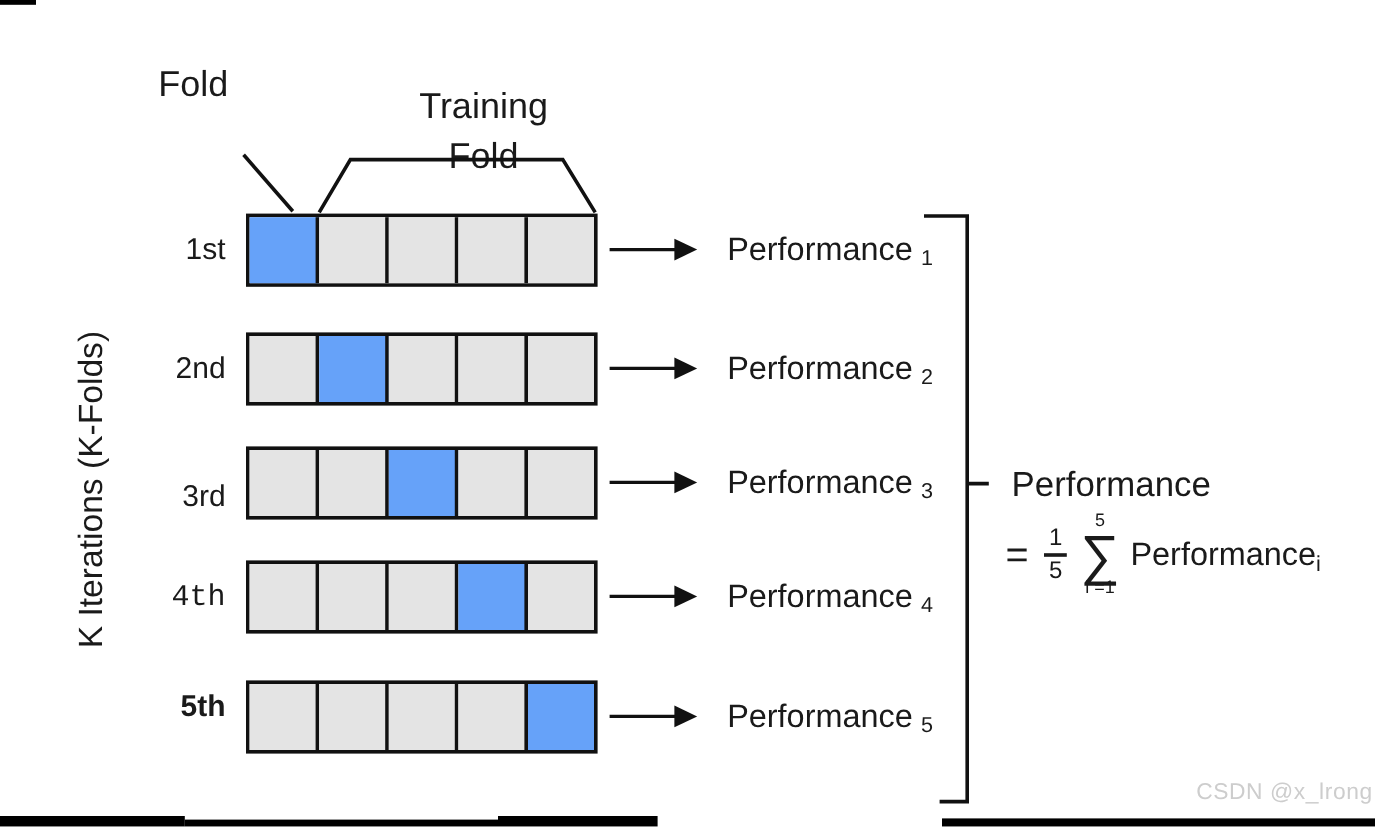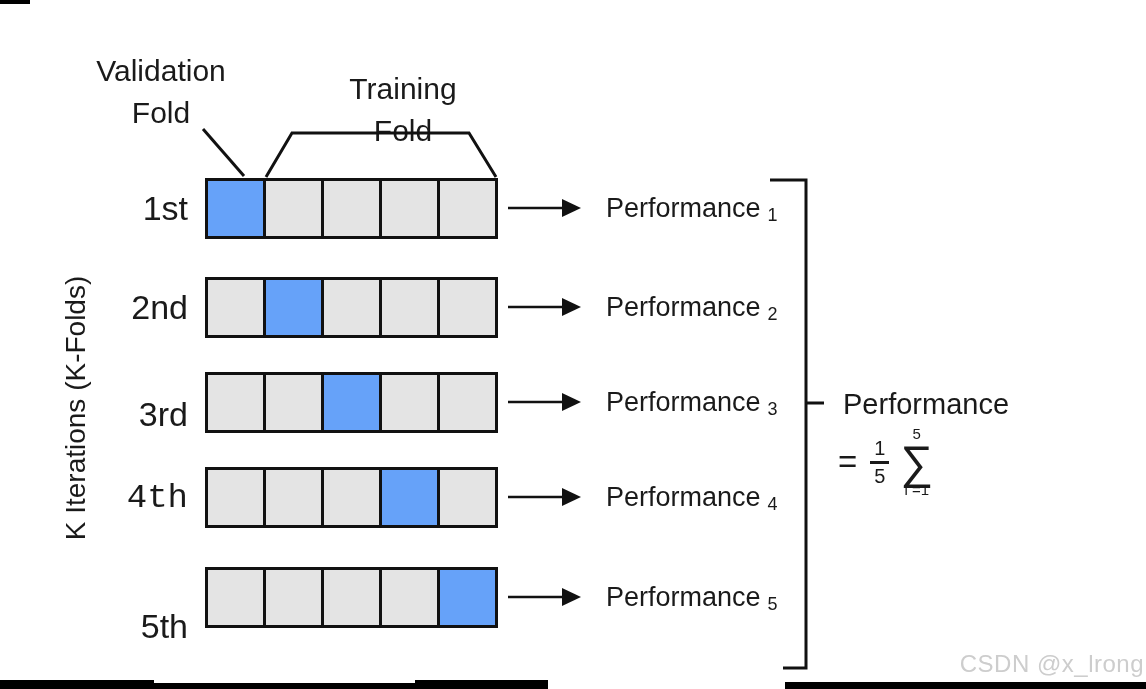--- a/index.html
+++ b/index.html
@@ -16,21 +16,21 @@
 
   
   .y-axis-label {
     position:absolute; left:76px; top:408px; white-space:nowrap;
     transform:translate(-50%,-50%) rotate(-90deg); font-size:28px;
   }
 
   
   .row-label { position:absolute; left:80px; width:108px; height:61px;
                display:flex; align-items:center; justify-content:flex-end;
-               font-size:34px; }
+               font-size:25px; }
   .fold-row { position:absolute; left:205px; width:293px; height:61px;
               display:flex; border:3px solid #111; box-sizing:border-box; }
   .fold-cell { flex:1; border-right:3px solid #111; }
   .fold-cell:last-child { border-right:none; }
 
   
   .perf { position:absolute; left:606px; height:61px; display:flex;
           align-items:center; font-size:27px; white-space:nowrap; }
   .perf .sub { font-size:18px; margin-left:7px; transform:translateY(7px); }
 
@@ -44,32 +44,31 @@
   .eq-sign { font-size:33px; }
   .frac { display:flex; flex-direction:column; align-items:center;
           margin:0 11px 0 13px; font-size:20px; line-height:21px; }
   .frac-bar { width:19px; height:3px; background:#1a1a1a; margin:2px 0; }
   .sigma-stack { display:flex; flex-direction:column; align-items:center;
                  font-size:15px; line-height:16px; margin-right:9px; }
   .sigma-glyph { font-size:46px; line-height:40px; }
   .term { font-size:27px; white-space:nowrap; }
   .term .sub { font-size:18px; display:inline-block; transform:translateY(5px); }
 
-  .watermark { position:absolute; top:650px; right:2px; font-size:24px;
+  .watermark { position:absolute; top:650px; right:2px; font-size:19px;
                letter-spacing:0.5px; }
 
   .bbar { position:absolute; background:#000; }
 </style>
 </head>
 <body>
 
 <div class="canvas">
 
   <div class="top-label top-label--validation">
-    <div>Validation</div>
     <div>Fold</div>
   </div>
   <div class="top-label top-label--training">
     <div>Training</div>
     <div>Fold</div>
   </div>
 
   <div class="y-axis-label">K Iterations (K-Folds)</div>
 
   <svg id="overlay" class="overlay">
@@ -130,21 +129,21 @@
         <div class="fold-cell" style="background: rgb(228, 228, 228);"></div>
         <div class="fold-cell" style="background: rgb(228, 228, 228);"></div>
         <div class="fold-cell" style="background: rgb(228, 228, 228);"></div>
         <div class="fold-cell" style="background: rgb(102, 162, 249);"></div>
         <div class="fold-cell" style="background: rgb(228, 228, 228);"></div>
       </div>
       <div class="perf" style="top: 467px;">
         <span>Performance</span>
         <span class="sub">4</span>
       </div>
-      <div class="row-label" style="top: 596px;">5th</div>
+      <div class="row-label" style="top: 559px; font-weight: bold;">5th</div>
       <div class="fold-row" style="top: 567px;">
         <div class="fold-cell" style="background: rgb(228, 228, 228);"></div>
         <div class="fold-cell" style="background: rgb(228, 228, 228);"></div>
         <div class="fold-cell" style="background: rgb(228, 228, 228);"></div>
         <div class="fold-cell" style="background: rgb(228, 228, 228);"></div>
         <div class="fold-cell" style="background: rgb(102, 162, 249);"></div>
       </div>
       <div class="perf" style="top: 567px;">
         <span>Performance</span>
         <span class="sub">5</span>
@@ -157,20 +156,21 @@
     <span class="frac">
       <span>1</span>
       <span class="frac-bar"></span>
       <span>5</span>
     </span>
     <span class="sigma-stack">
       <span>5</span>
       <span class="sigma-glyph">∑</span>
       <span>i =1</span>
     </span>
+    <span class="term"><span>Performance</span><span class="sub">i</span></span>
   </div>
 
   <div class="watermark" style="color: rgb(205, 205, 205);">CSDN @x_lrong</div>
 
   <div class="bbar" style="left: 0px; top: 0px; width: 30px; height: 4px; background: rgb(0, 0, 0);"></div>
   <div class="bbar" style="left: 0px; top: 680px; width: 154px; height: 9px; background: rgb(0, 0, 0);"></div>
   <div class="bbar" style="left: 154px; top: 683px; width: 261px; height: 6px; background: rgb(0, 0, 0);"></div>
   <div class="bbar" style="left: 415px; top: 680px; width: 133px; height: 9px; background: rgb(0, 0, 0);"></div>
   <div class="bbar" style="left: 785px; top: 682px; width: 361px; height: 7px; background: rgb(0, 0, 0);"></div>
 </div>

